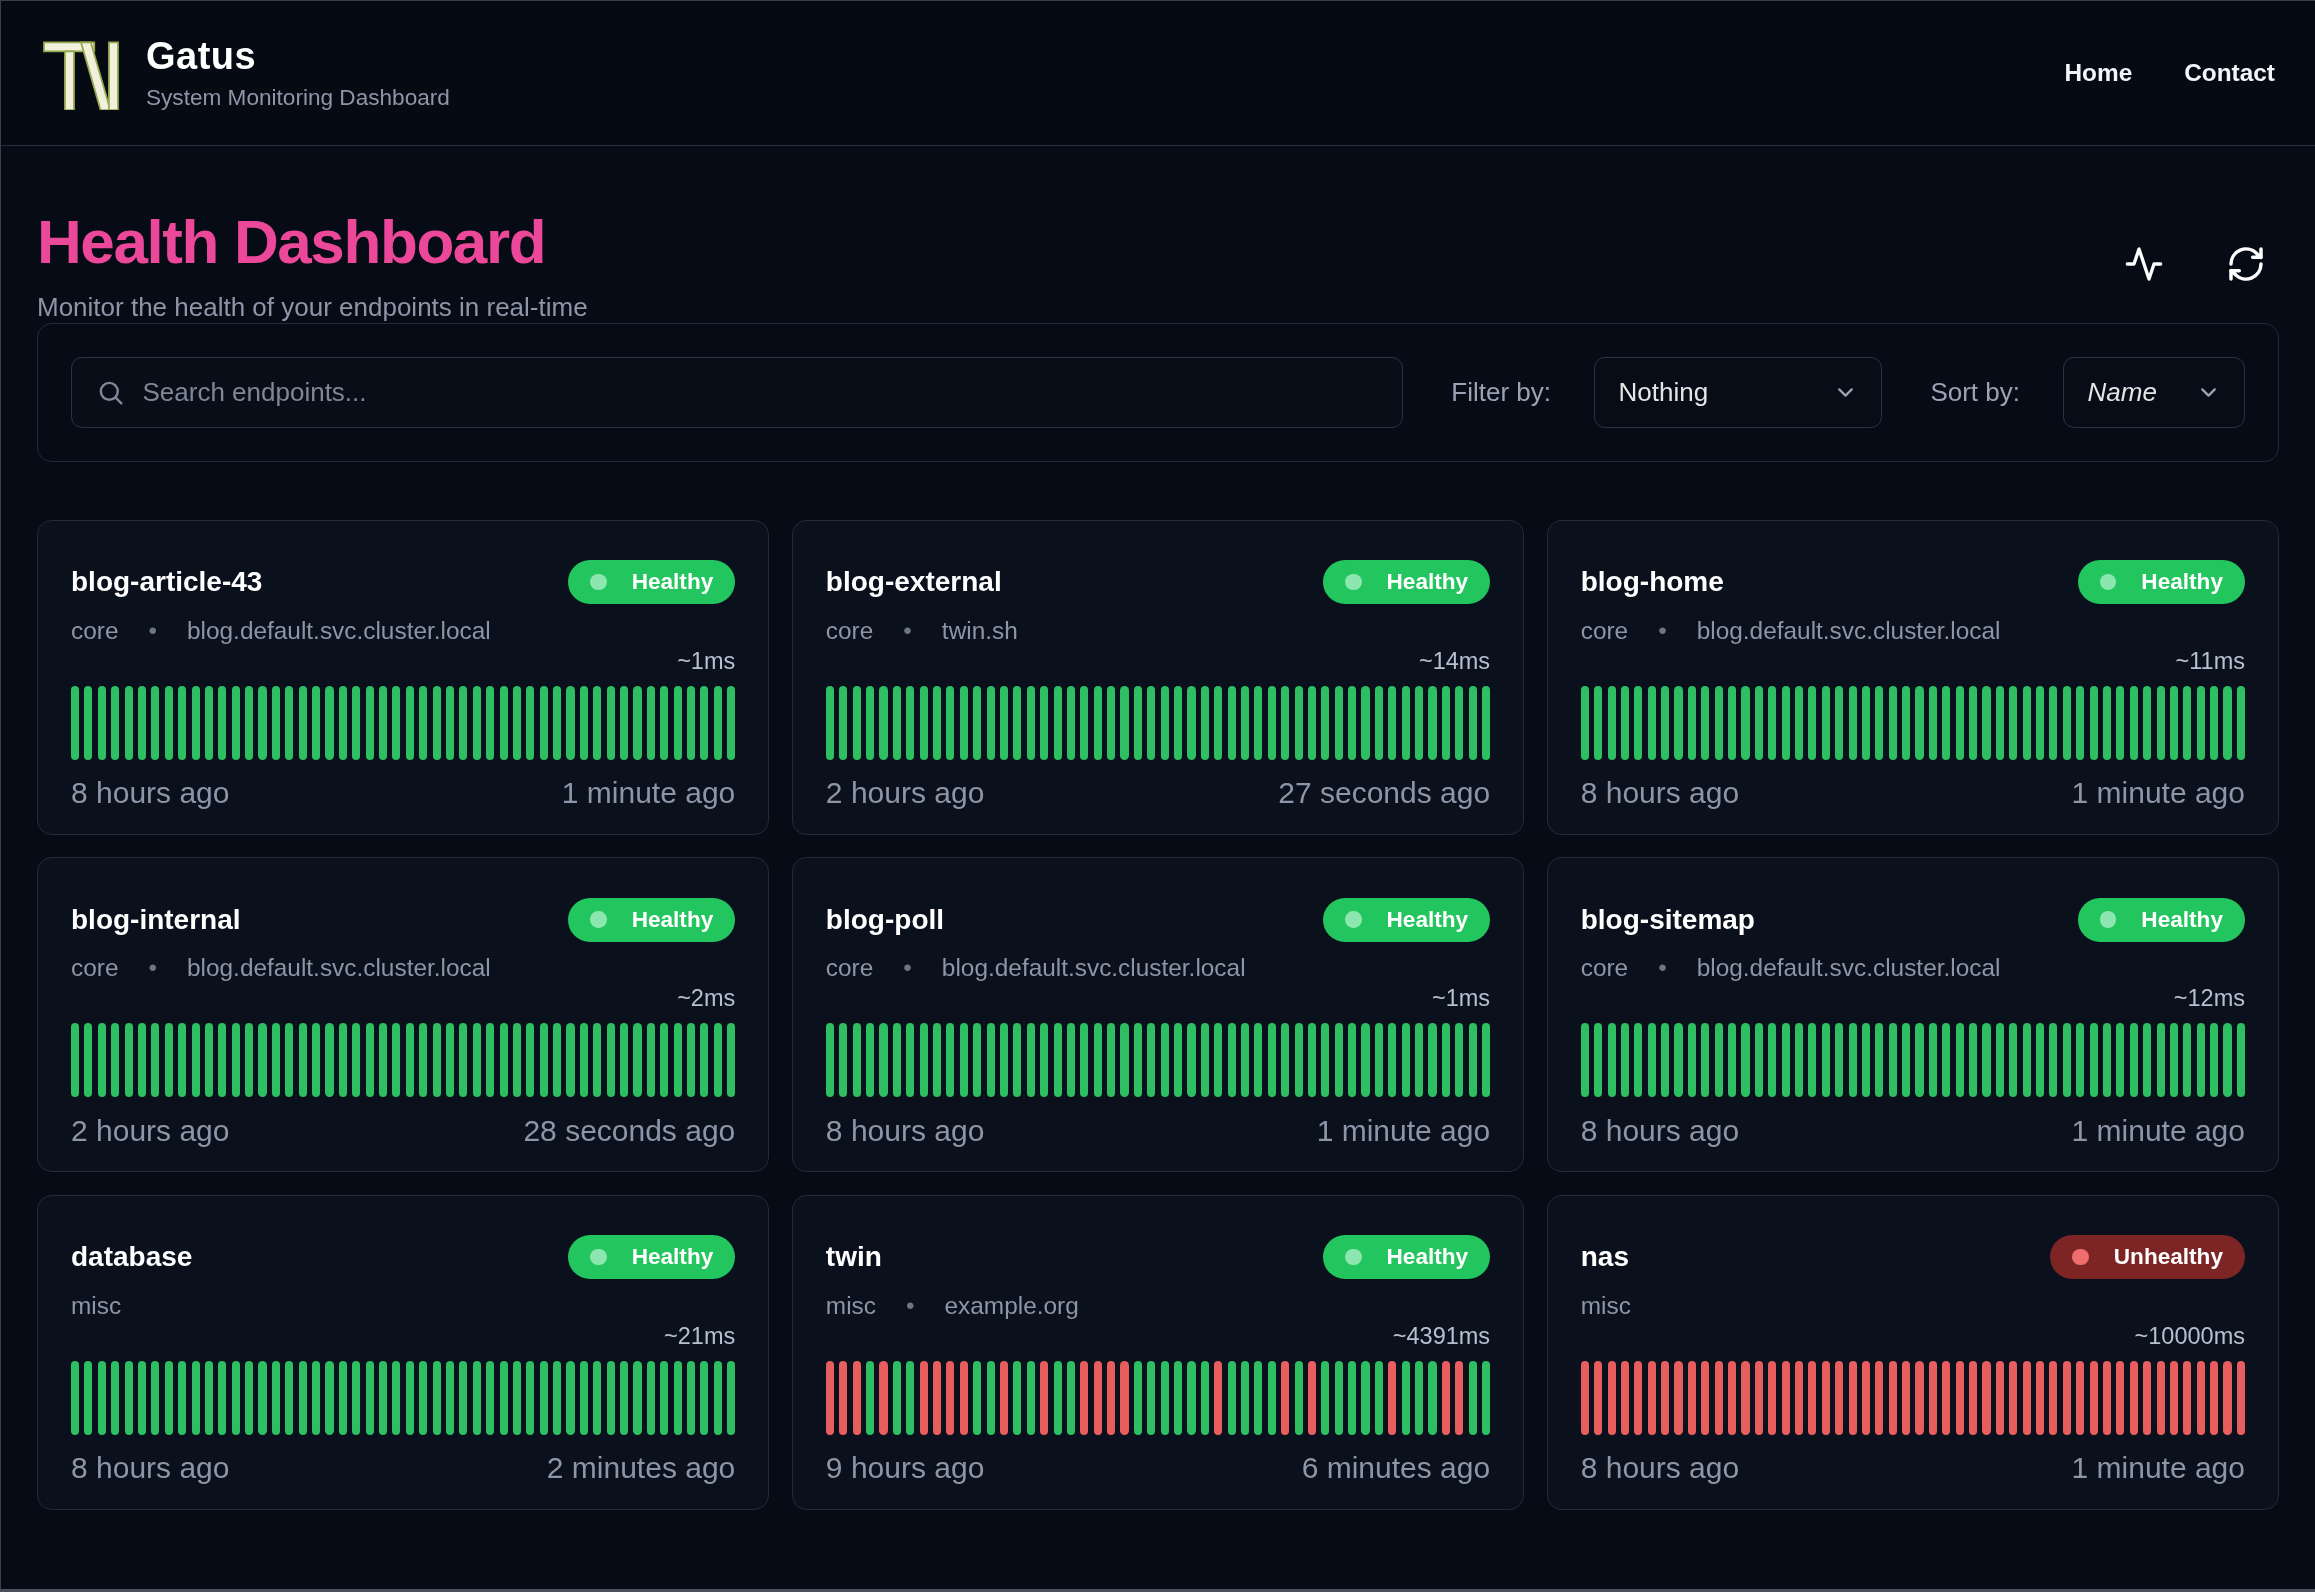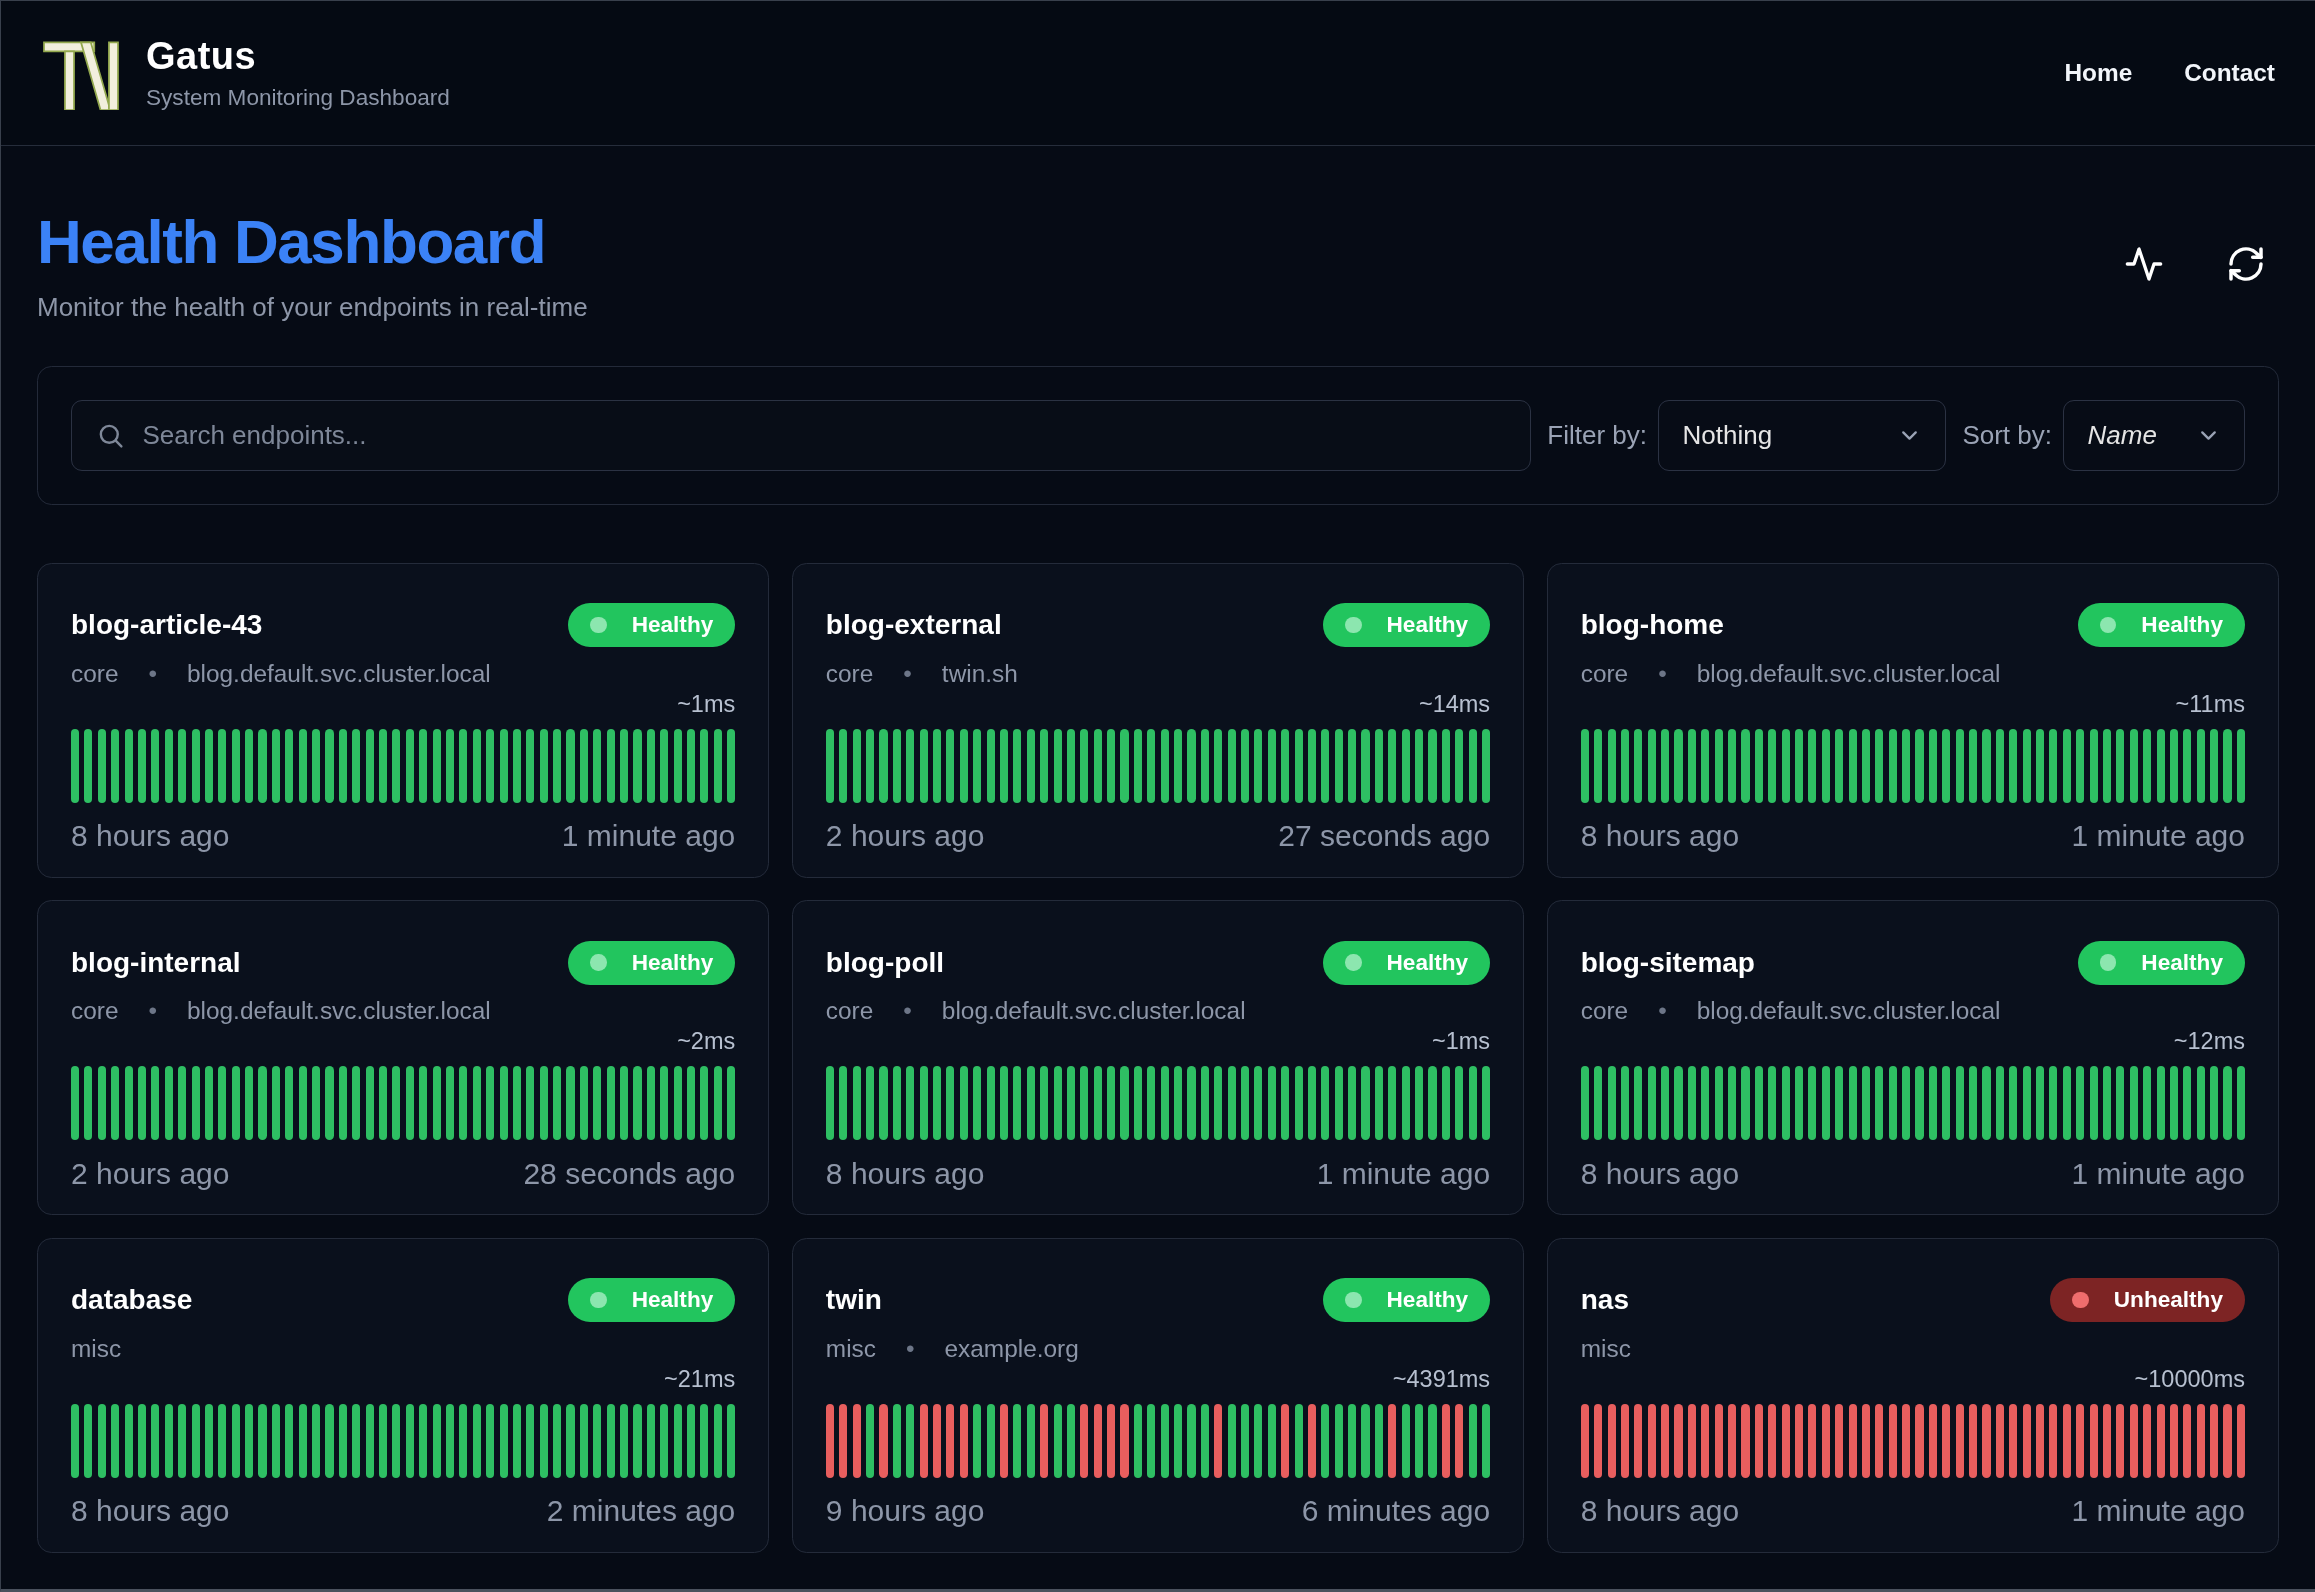--- a/index.html
+++ b/index.html
@@ -22,28 +22,28 @@
   }
   .logo { display:flex; align-items:center; }
   .brand-text { margin-left:25px; }
   .brand-name { font-size:38px; font-weight:bold; color:#ffffff; letter-spacing:0.5px; }
   .brand-sub { margin-top:7.2px; font-size:22.6px; color:#8d96a8; }
   .nav { margin-left:auto; display:flex; gap:52px; align-items:center; }
   .nav a { color:#f2f5fa; text-decoration:none; font-size:24.4px; font-weight:bold; }
   
   .main { padding:0 36px; }
   .page-head { margin-top:60px; display:flex; justify-content:space-between; }
-  .page-title { font-size:62px; font-weight:bold; letter-spacing:-1.4px; color:#3b82f6; }
+  .page-title { font-size:62px; font-weight:bold; letter-spacing:-1.4px; color:#ec4899; }
   .page-sub { margin-top:14.5px; font-size:26px; color:#8d96a8; }
   .head-icons { display:flex; gap:62px; align-items:flex-start; margin-top:38px; margin-right:12.7px; }
   .icon-btn { background:none; border:none; cursor:pointer; padding:0; line-height:0; }
   
   .toolbar {
-    margin-top:43px; border:0.9px solid #232a39; border-radius:14.5px;
-    padding:33px; display:flex; align-items:center; gap:11px;
+    border:0.9px solid #232a39; border-radius:14.5px;
+    padding:33px; display:flex; align-items:center; gap:43px;
   }
   .search {
     flex:1; height:71px; border:0.9px solid #2b3243; border-radius:11px;
     display:flex; align-items:center; padding:0 23.5px; gap:18px;
     background:rgba(9,15,26,.5);
   }
   .search input {
     flex:1; background:transparent; border:0; outline:none;
     color:#e9edf5; font-size:26px; font-family:inherit;
   }

